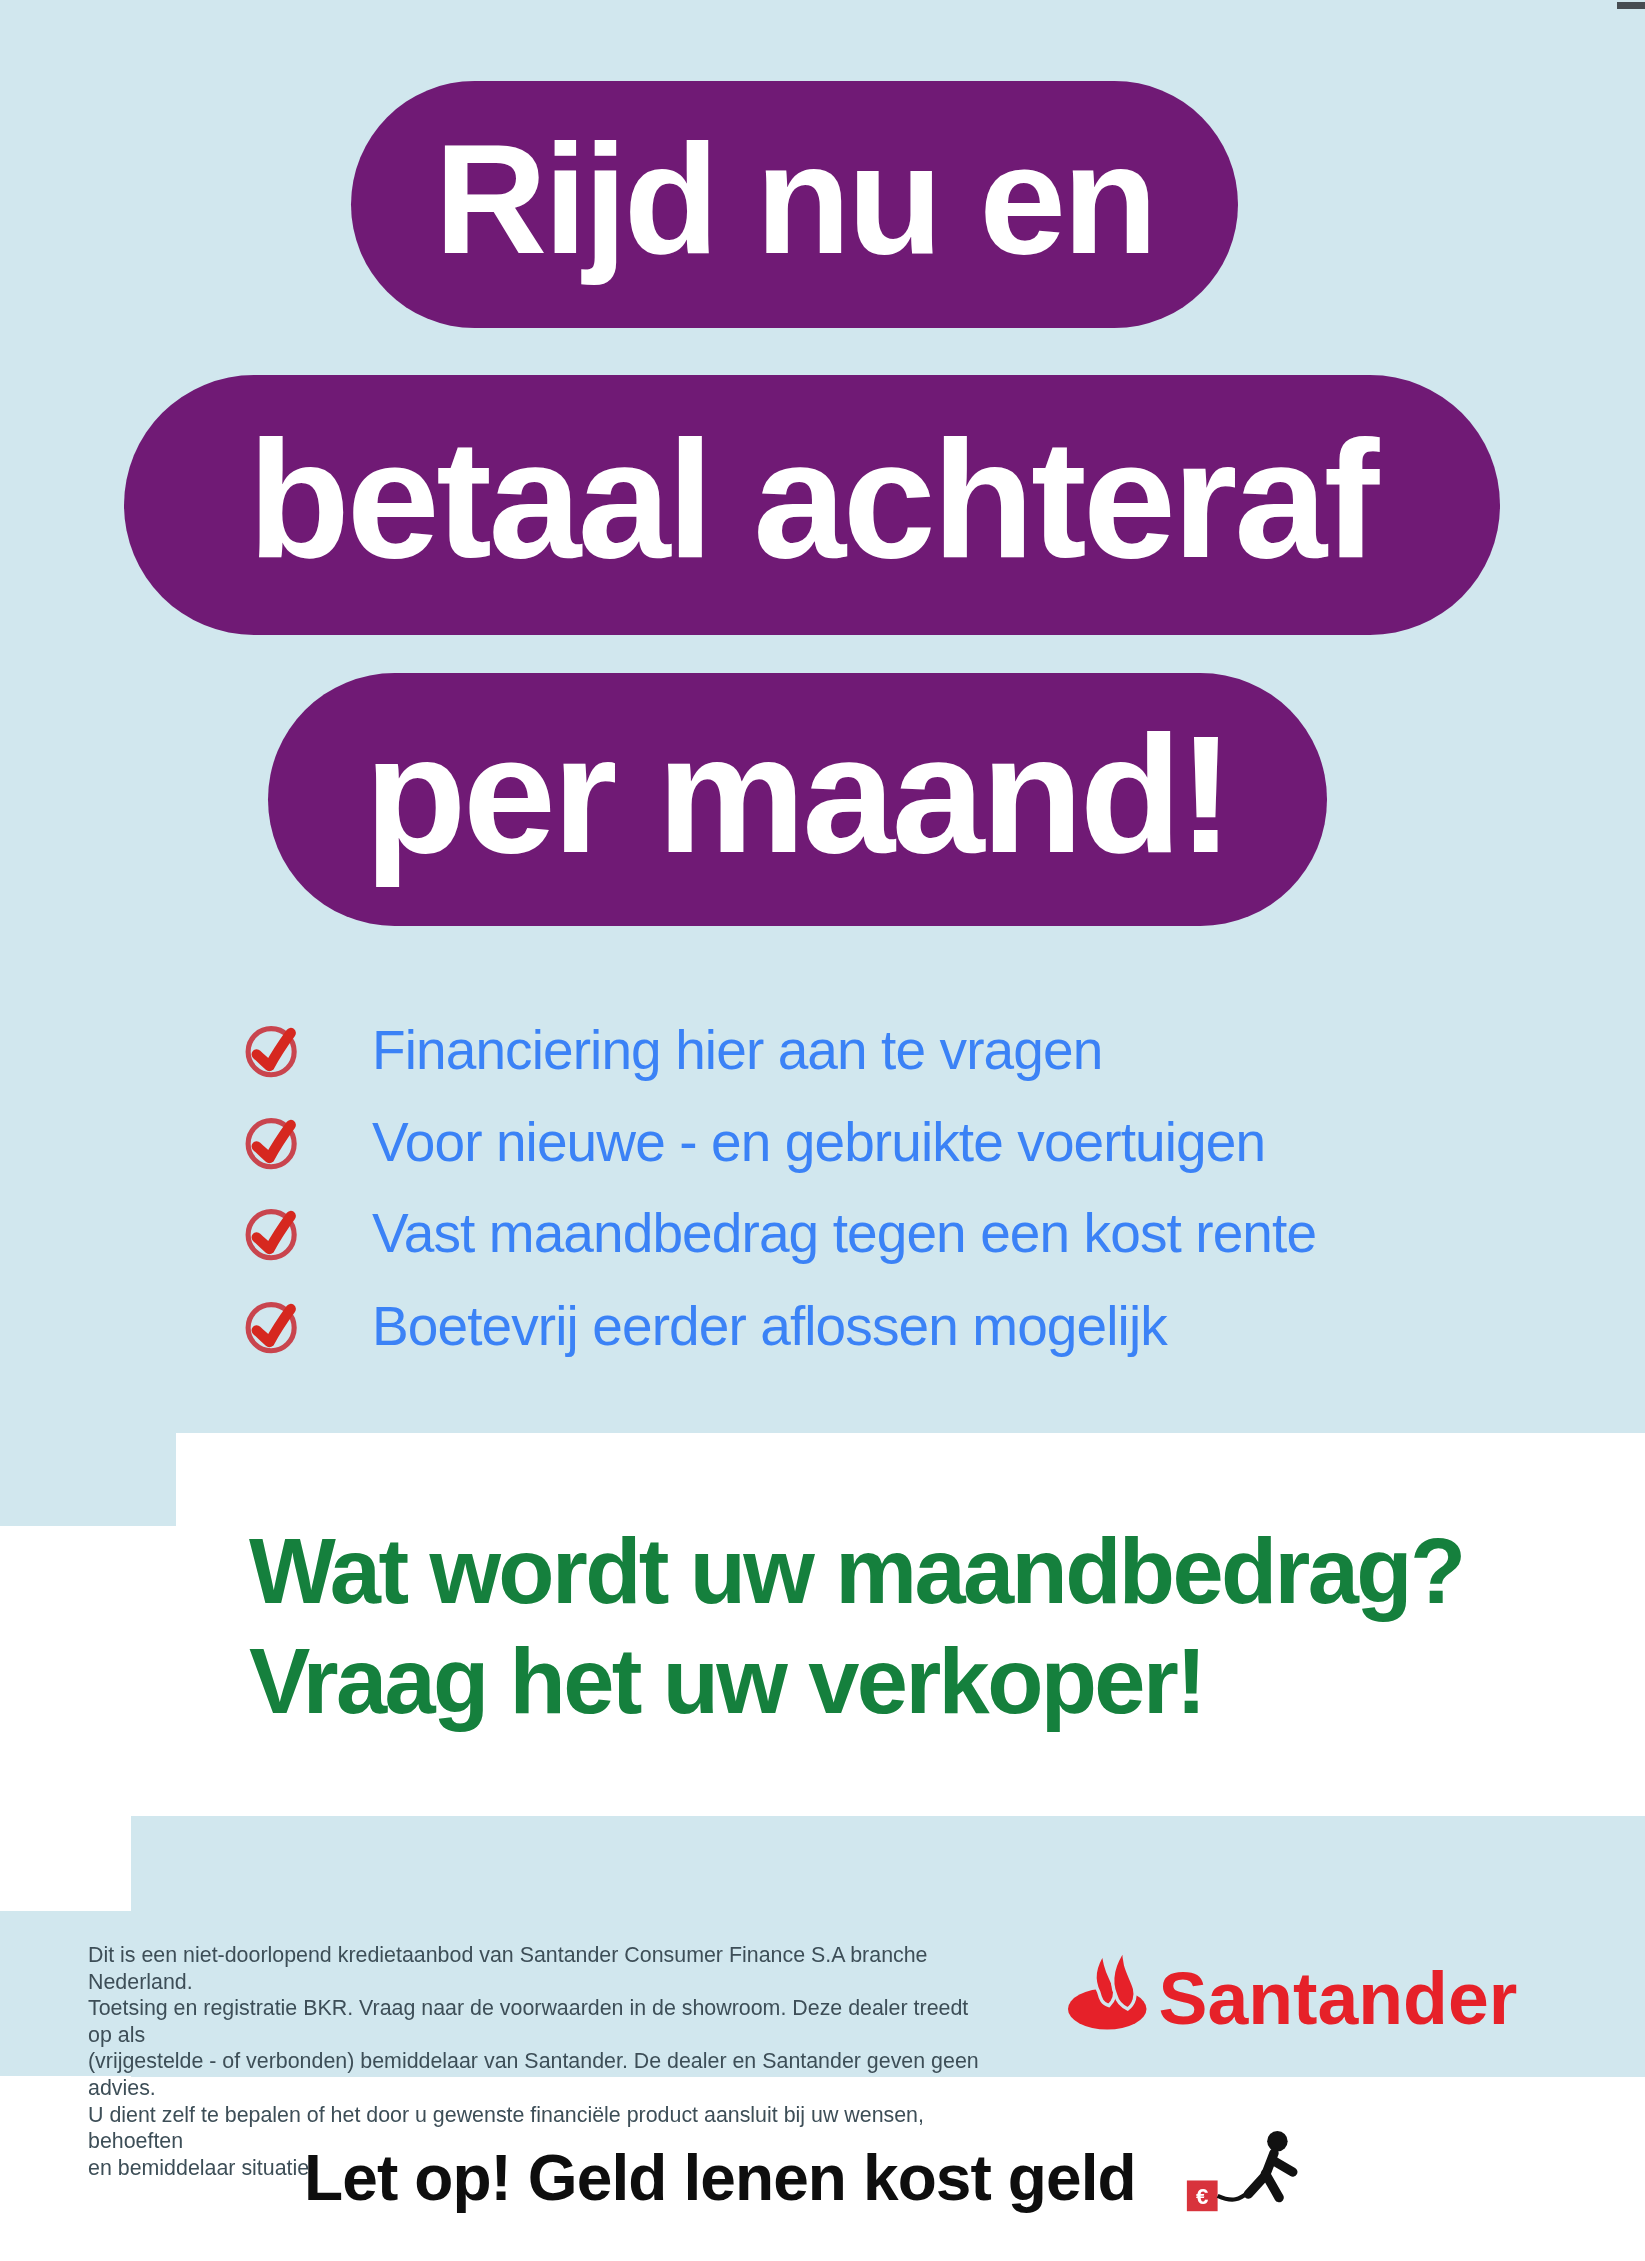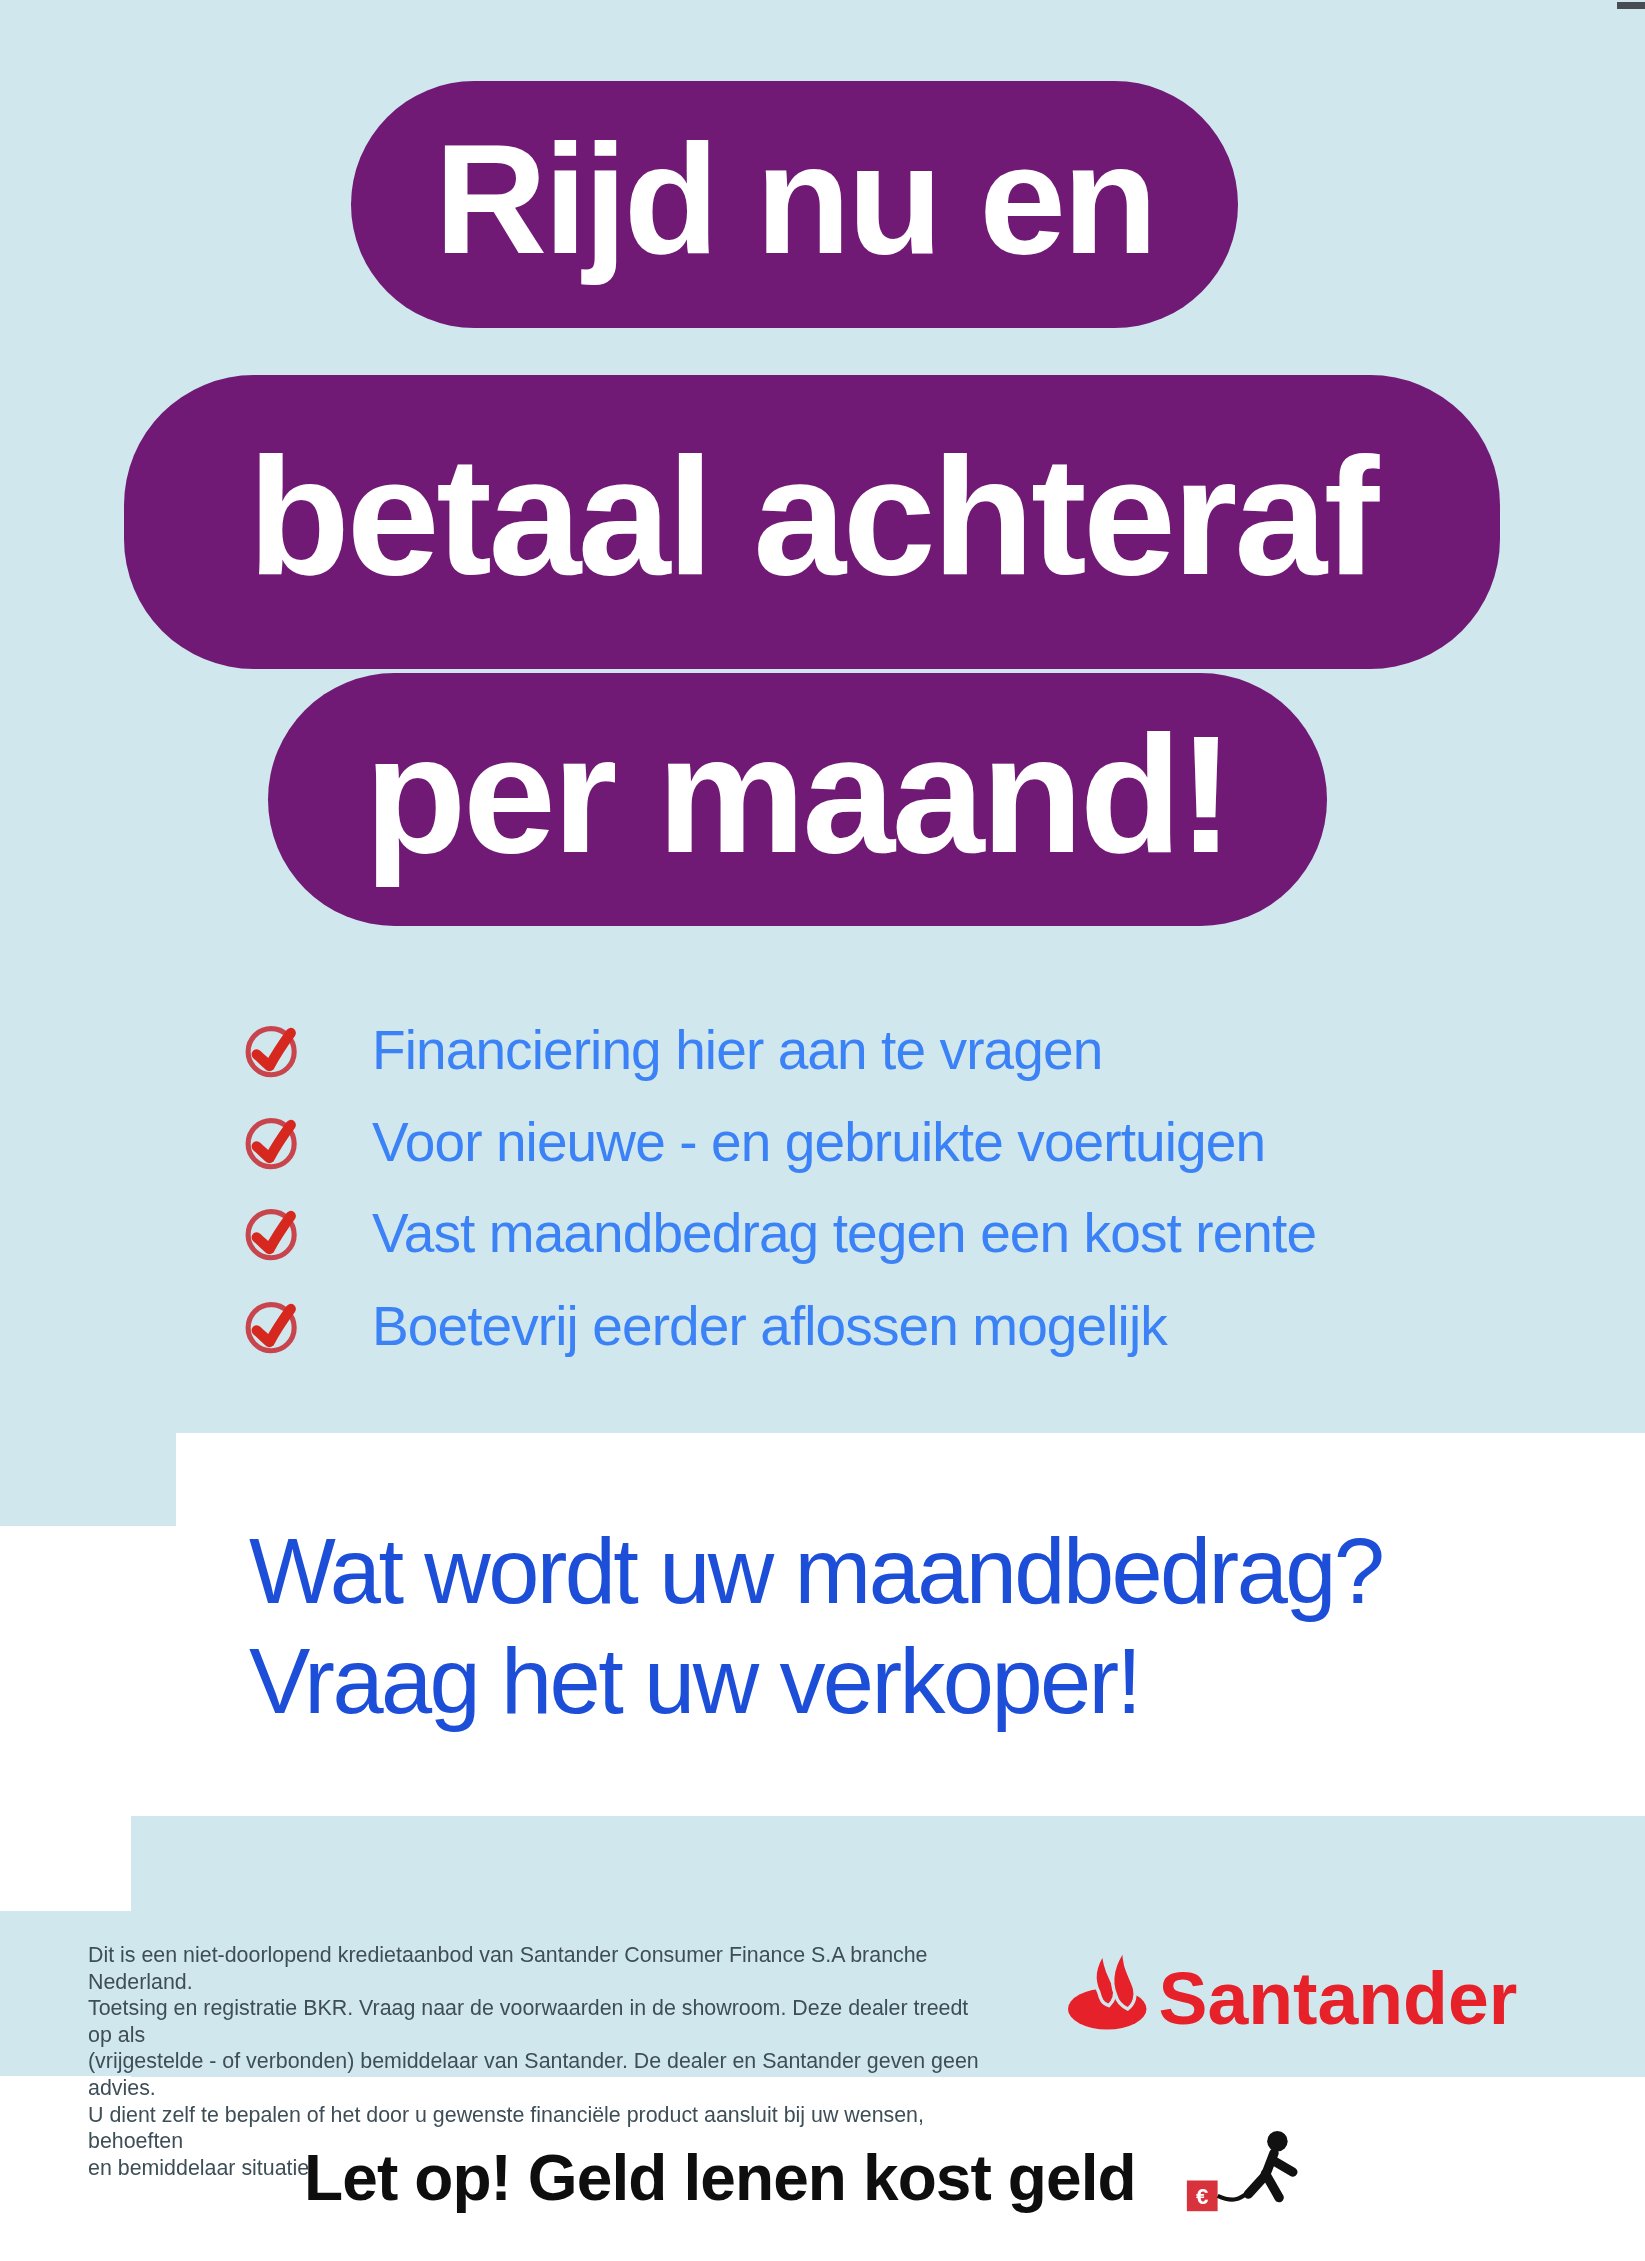--- a/index.html
+++ b/index.html
@@ -11,32 +11,32 @@
   .blue-top{left:0;top:0;width:1646px;height:1433px;}
   .blue-top-left-ext{left:0;top:1433px;width:176px;height:93px;}
   .blue-bottom{left:131px;top:1816px;width:1515px;height:261px;}
   .blue-bottom-left-ext{left:0;top:1911px;width:131px;height:165px;}
   .corner-dash{position:absolute;left:1617px;top:1.7px;width:29px;height:6.9px;background:#474d52;}
 
   
   .pill{position:absolute;background:#701a75;color:#ffffff;display:flex;align-items:center;justify-content:center;
         font-weight:bold;letter-spacing:-3.4px;line-height:1;}
   .pill-1{left:351px;top:81px;width:887px;height:247px;border-radius:125px;font-size:156px;}
-  .pill-2{left:124px;top:375px;width:1376px;height:294px;border-radius:130px;font-size:167px;}
+  .pill-2{left:124px;top:375px;width:1376px;height:260px;border-radius:130px;font-size:167px;}
   .pill-3{left:268px;top:673px;width:1059px;height:253px;border-radius:127px;font-size:167px;}
   .pill span{padding-bottom:10.3px;}
 
   
   .check-row{position:absolute;left:243px;display:flex;align-items:center;height:69px;}
   .check-row .icon{width:58px;height:58px;flex:0 0 58px;}
   .check-row .label{margin-left:71px;font-size:55px;letter-spacing:-0.9px;color:#3b82f6;white-space:nowrap;}
   .row-1{top:1015px;} .row-2{top:1107px;} .row-3{top:1198px;} .row-4{top:1291px;}
 
   
-  .offer-line{position:absolute;left:249px;font-weight:normal;color:#1d4ed8;font-size:92px;letter-spacing:-2.6px;white-space:nowrap;}
+  .offer-line{position:absolute;left:249px;font-weight:bold;color:#15803d;font-size:92px;letter-spacing:-2.6px;white-space:nowrap;}
   .offer-1{top:1519px;} .offer-2{top:1629px;}
 
   
   .disclaimer{position:absolute;left:88px;top:1942px;width:909px;font-size:21.4px;line-height:26.6px;color:#3d4e57;}
 
   
   .santander-logo{position:absolute;left:1065px;top:1939px;width:489px;height:99px;}
 
   
   .warning-text{position:absolute;left:304px;top:2141px;font-size:64px;font-weight:bold;color:#0e0e0e;letter-spacing:-0.9px;white-space:nowrap;}

